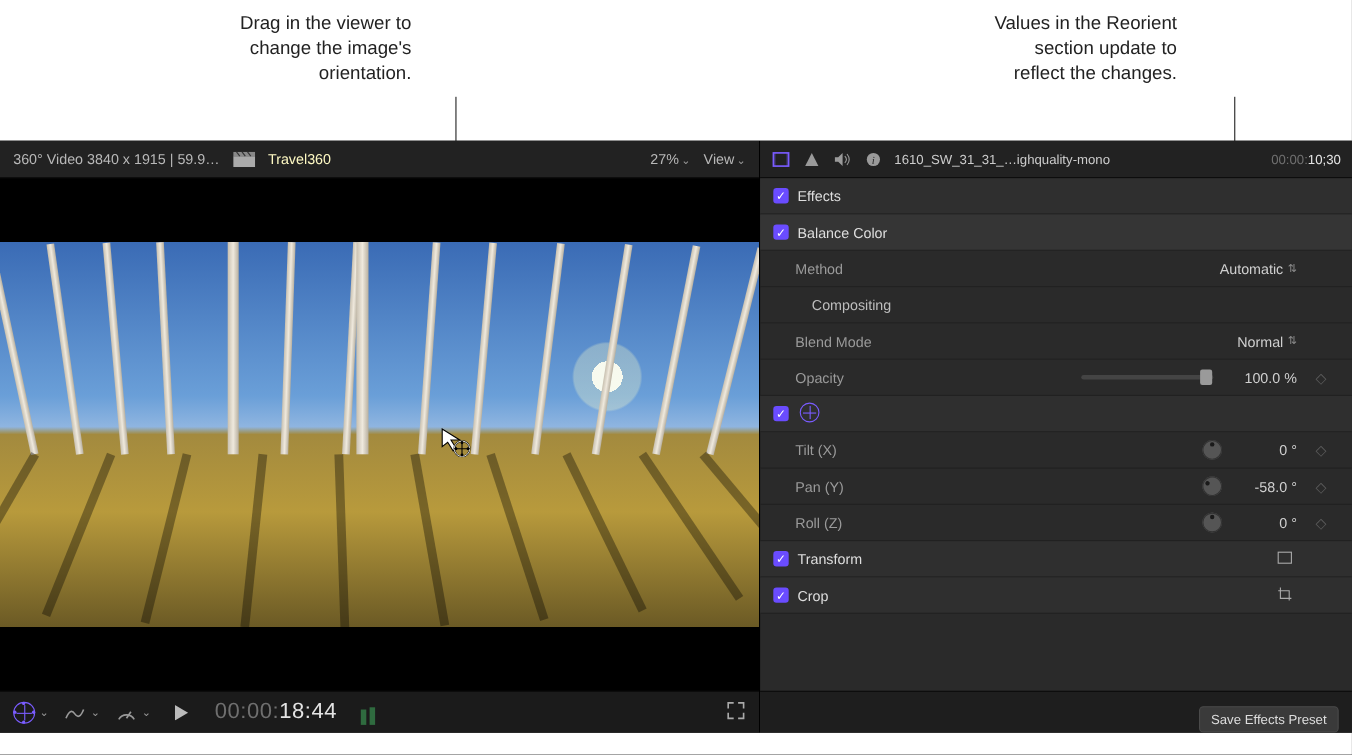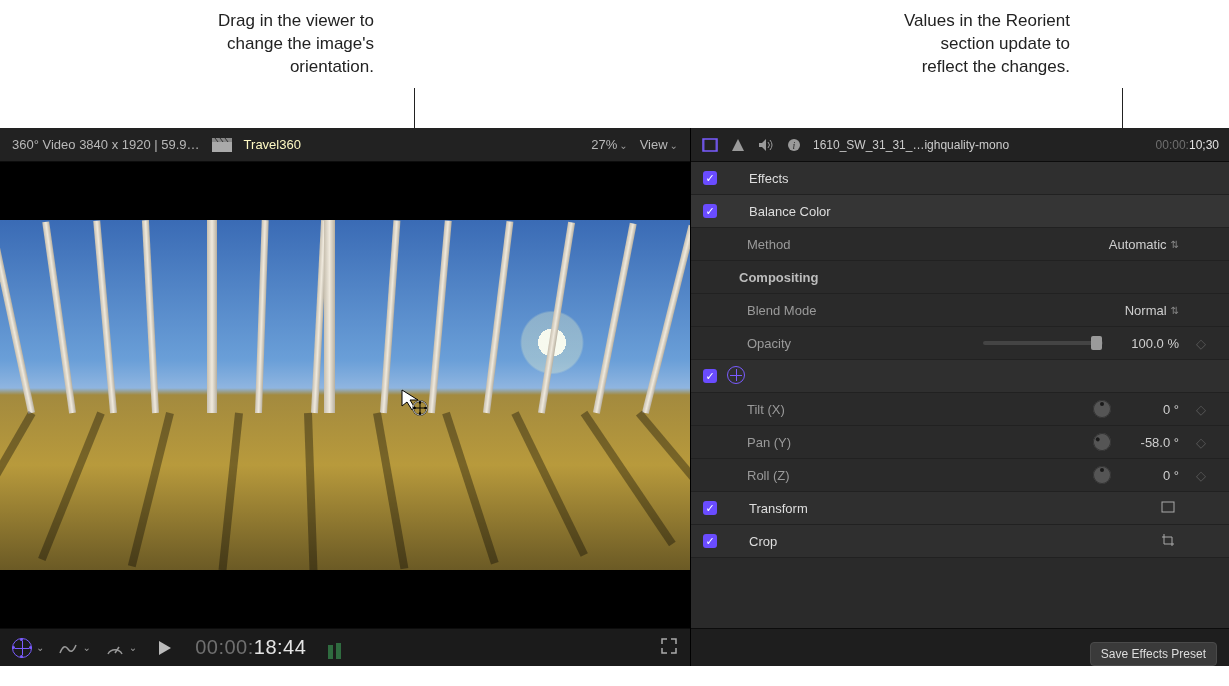--- a/index.html
+++ b/index.html
@@ -143,21 +143,21 @@
   .row {
     display:flex; align-items:center;
     min-height:33px; padding:0 14px 0 12px;
     border-bottom:1px solid #212121;
     gap:8px;
     font-size:13px;
     color:#bdbdbd;
   }
   .row.section { background:#2f2f2f; color:#dedede;}
   .row.sub { padding-left:32px; color:#9a9a9a;}
-  .row .lbl { flex:1;margin-left:24px; }
+  .row .lbl { flex:1; }
   .row .val { color:#cfcfcf; min-width:60px; text-align:right;}
   .row .kf { width:28px; text-align:center; color:#5a5a5a;}
   .chk {
     width:14px;height:14px;border-radius:3px;
     background:#6a4cff;display:flex;align-items:center;justify-content:center;
     color:#fff;font-size:11px;flex-shrink:0;
   }
   .chk::after{content:"✓";}
   .popup { display:flex; align-items:center; gap:4px; color:#cfcfcf;}
   .popup::after{ content:"⇅"; font-size:10px; color:#8a8a8a;}
@@ -208,21 +208,21 @@
 <div class="annot-line al-v1"></div>
 <div class="annot-line al-v2"></div>
 <div class="annot-line al-h2"></div>
 
 <div class="app">
 
   <div class="viewer-pane">
 
     <div class="viewer-header">
       <div class="vh-left">
-        <span>360° Video 3840 x 1920 | 59.9…</span>
+        <span>360° Video 3840 x 1915 | 59.9…</span>
         <span class="clap">
           <svg viewBox="0 0 20 14">
               <rect x="0" y="4" width="20" height="10" fill="#aaa"></rect>
               <polygon points="0,0 20,0 20,4 0,4" fill="#888"></polygon>
               <line x1="3" y1="0" x2="6" y2="4" stroke="#333"></line>
               <line x1="8" y1="0" x2="11" y2="4" stroke="#333"></line>
               <line x1="13" y1="0" x2="16" y2="4" stroke="#333"></line>
             </svg>
         </span>
         <span class="clip-name">Travel360</span>
@@ -366,21 +366,21 @@
         <span class="lbl">Balance Color</span>
       </div>
       <div class="row sub">
         <span class="lbl">Method</span>
         <span class="popup">
             <span>Automatic</span>
           </span>
         <span class="kf"></span>
       </div>
 
-      <div class="row" style="color:#bdbdbd;padding-left:24px;font-weight:bold;">
+      <div class="row" style="color:#bdbdbd;padding-left:47px;">
         <span class="lbl">Compositing</span>
       </div>
       <div class="row sub">
         <span class="lbl">Blend Mode</span>
         <span class="popup">
             <span>Normal</span>
           </span>
         <span class="kf"></span>
       </div>
       <div class="row sub">

